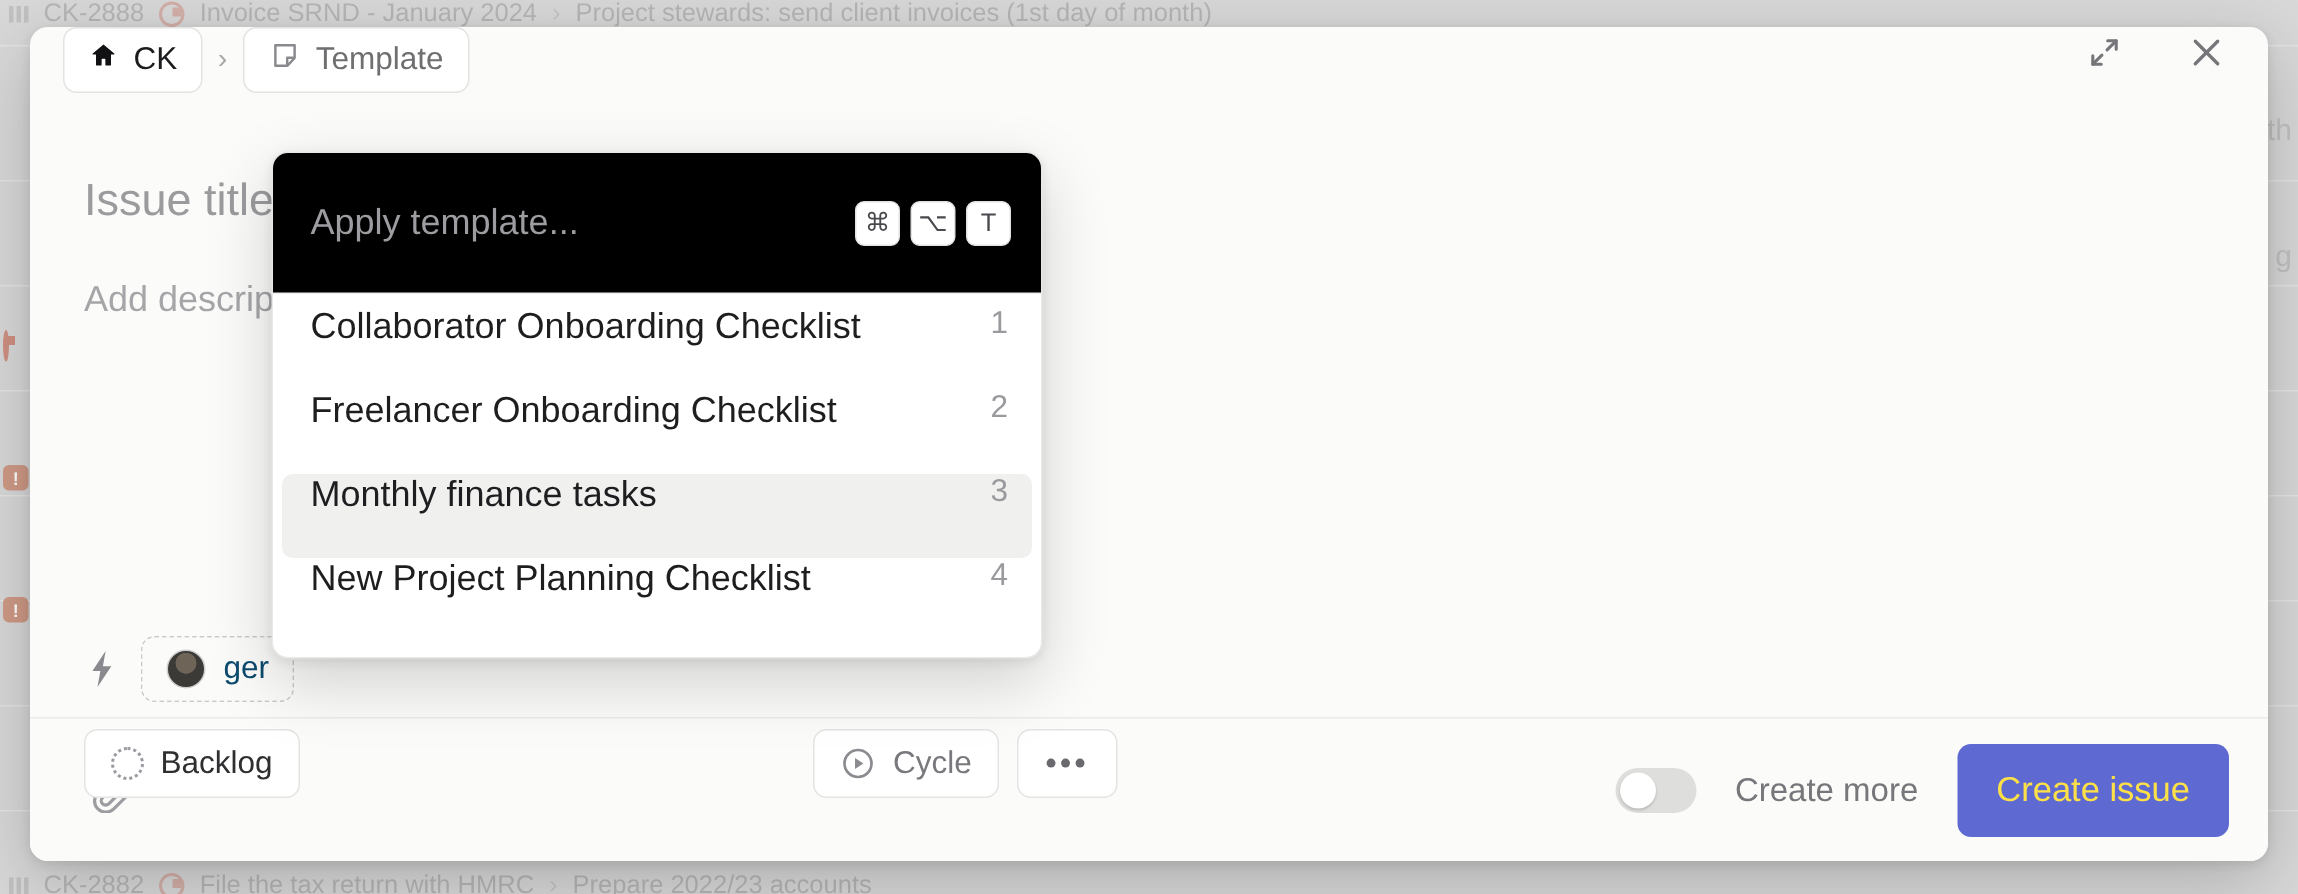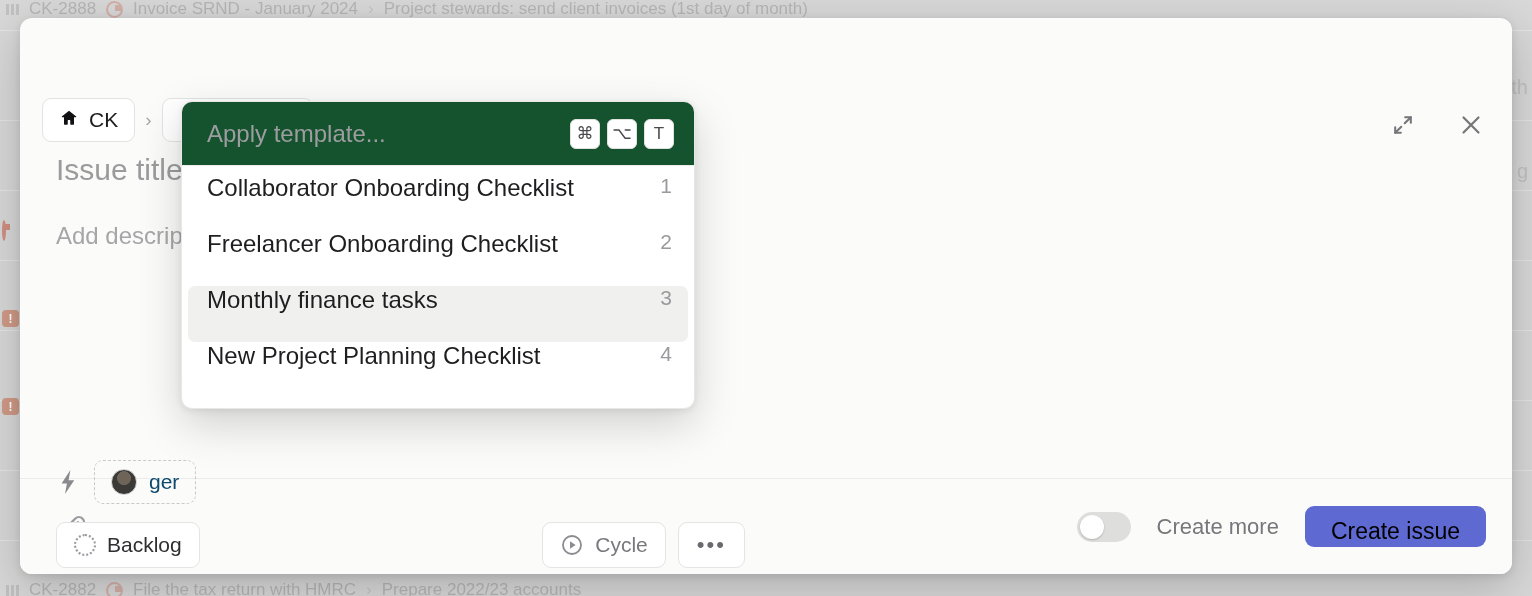--- a/index.html
+++ b/index.html
@@ -93,24 +93,23 @@
     box-shadow: 0 14px 48px rgba(0,0,0,.20), 0 2px 8px rgba(0,0,0,.10);
     overflow: hidden;
     display: flex;
     flex-direction: column;
   }
 
   
   .modal-header {
     height: 88px;
     display: flex;
-    align-items: flex-end;
+    align-items: flex-start;
     padding: 0 24px 0 22px;
     flex: none;
-    margin-top: 36px;
   }
   .breadcrumb { display: flex; align-items: center; gap: 8px; }
 
   .crumb-chip {
     display: inline-flex;
     align-items: center;
     gap: 10px;
     height: 44px;
     padding: 0 16px;
     border: 1px solid #e3e3e1;
@@ -257,51 +256,51 @@
     content: "";
     position: absolute;
     left: 3px; top: 3px;
     width: 24px; height: 24px;
     border-radius: 50%;
     background: #ffffff;
     box-shadow: 0 1px 2px rgba(0,0,0,.2);
   }
   .toggle-label { font-size: 22px; color: #77777b; }
   .primary-btn {
-    height: 41px;
+    height: 62px;
     padding: 12px 26px;
     border: none;
     border-radius: 9px;
     background: #5e6ad2;
-    color: #000000;
+    color: #fde047;
     font-size: 23px;
     font-family: inherit;
     cursor: pointer;
   }
 
   
   #template-dropdown {
     position: absolute;
     left: 181px;
     top: 101px;
     width: 514px;
     background: #ffffff;
     border: 1px solid #e8e8e6;
     border-radius: 11px;
     box-shadow: 0 16px 44px rgba(0,0,0,.17), 0 2px 7px rgba(0,0,0,.08);
     overflow: hidden;
     z-index: 20;
   }
   .dropdown-search {
-    height: 64px;
+    height: 94px;
     display: flex;
     align-items: center;
     padding: 0 20px 0 25px;
     border-bottom: 1px solid #ededeb;
-    background: #14532d;
+    background: #000000;
   }
   .dropdown-search-text {
     font-size: 24px;
     color: #9d9da1;
     flex: 1;
   }
   .kbd-group { display: flex; gap: 7px; }
   .kbd {
     min-width: 30px; height: 30px;
     padding: 0 4px;

